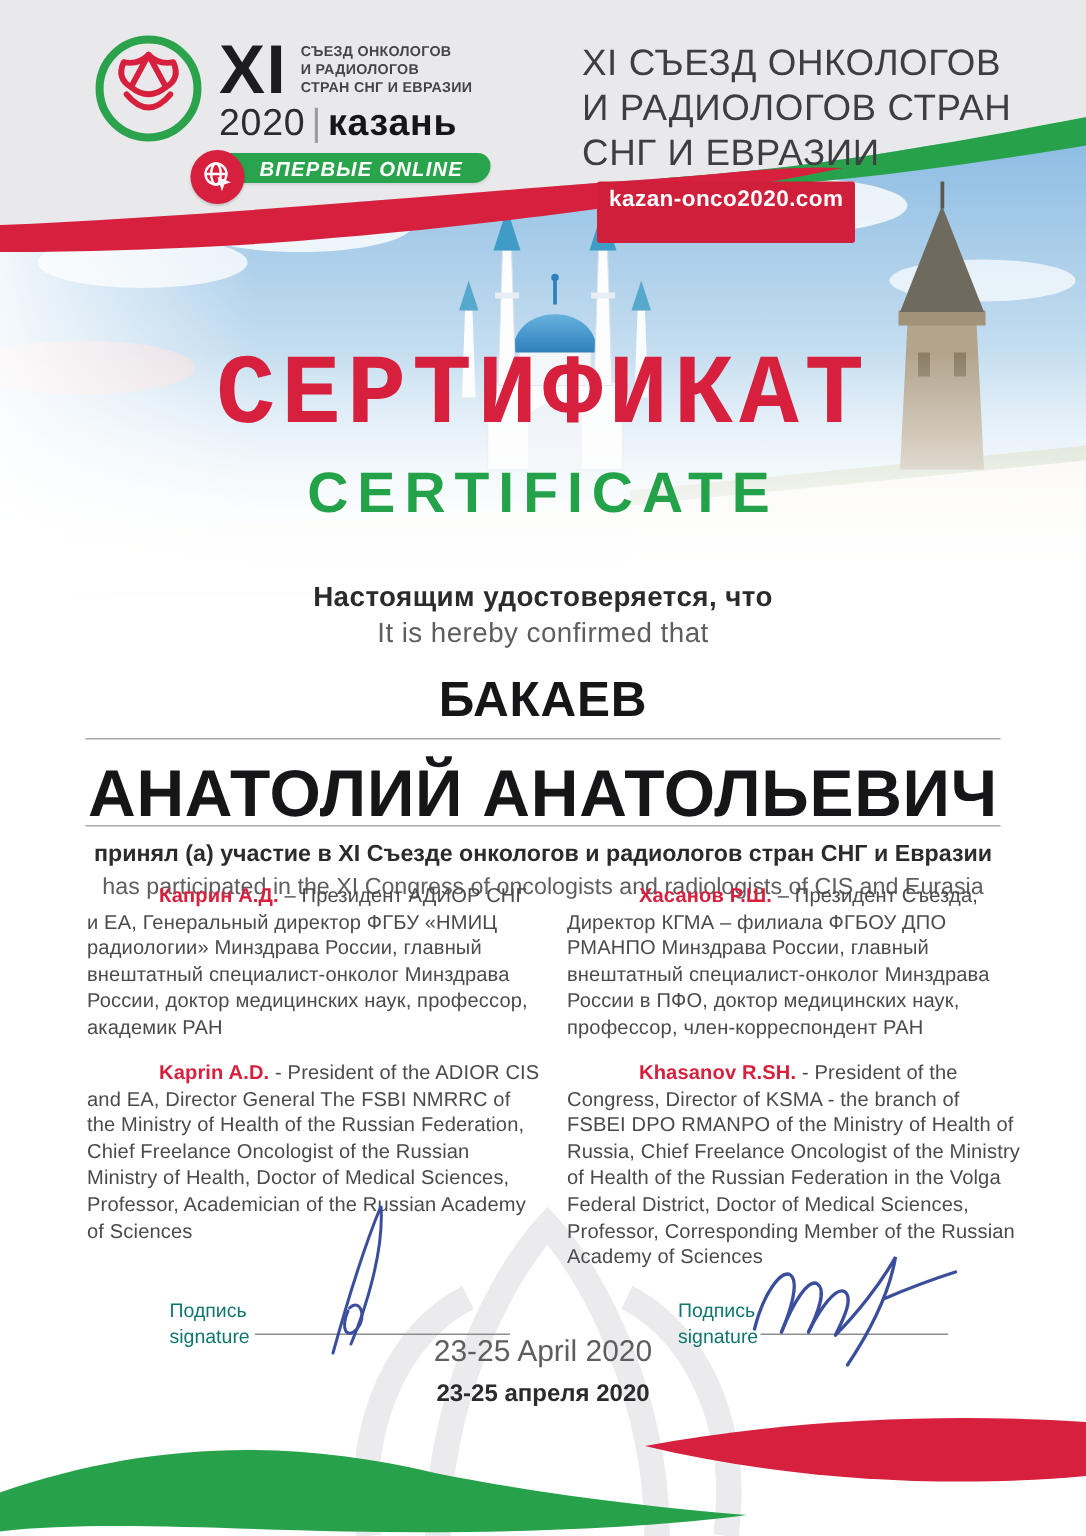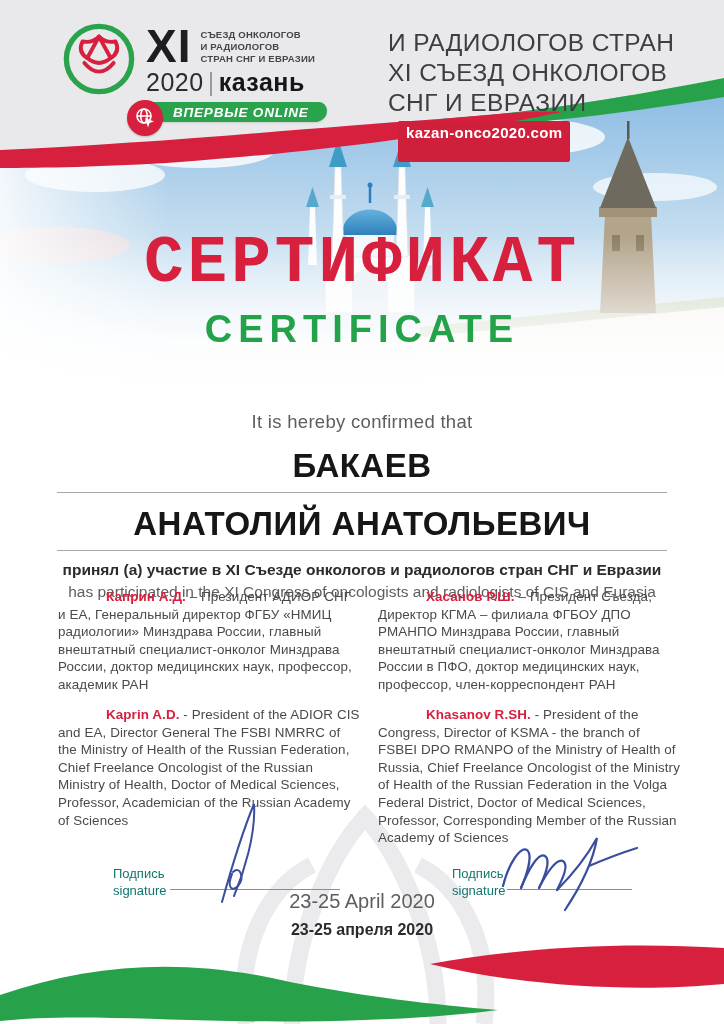--- a/index.html
+++ b/index.html
@@ -37,21 +37,21 @@
   .site-badge{display:inline-block;vertical-align:3px;margin-left:10px;background:#cf1f3a;color:#fff;
     font-size:15px;font-weight:bold;padding:3px 8px 20px;border-radius:2px;letter-spacing:.3px;}
 
   
   .centered{position:absolute;left:0;width:724px;text-align:center;z-index:3;}
   .title-ru{top:226px;font-size:66px;font-weight:bold;color:#d7203d;letter-spacing:4px;font-family:Liberation Mono, monospace;}
   .title-en{top:308px;font-size:38px;font-weight:600;color:#23a24a;letter-spacing:6px;}
   .conf-ru{top:387px;font-size:18.5px;font-weight:bold;color:#2b2b2e;letter-spacing:.3px;}
   .conf-en{top:411px;font-size:18.5px;color:#5e5e61;letter-spacing:.3px;}
   .name1{top:447px;font-size:33px;font-weight:bold;color:#161618;letter-spacing:.5px;}
-  .name2{top:505px;font-size:33px;font-weight:bold;color:#161618;letter-spacing:.5px;}
+  .name2{top:505px;font-size:44px;font-weight:bold;color:#161618;letter-spacing:.5px;}
   .name-line{position:absolute;left:57px;width:610px;height:0;border-top:1.5px solid #a9a9ab;z-index:3;}
   .line1{top:492px;} .line2{top:550px;}
   .part-ru{top:561px;font-size:15.5px;font-weight:bold;color:#2b2b2e;}
   .part-en{top:583px;font-size:15.5px;color:#5e5e61;}
 
   
   .col{position:absolute;top:588px;width:302px;z-index:3;font-size:13.4px;line-height:1.31;color:#4a4a4d;letter-spacing:.1px;}
   .col-left{left:58px;} .col-right{left:378px;}
   .col p{margin:0 0 13px 0;}
   .sig-name{color:#d7203d;font-weight:bold;padding-left:48px;}
@@ -179,28 +179,29 @@
           <ellipse cx="11" cy="10" rx="3.2" ry="7"></ellipse>
           <line x1="4" y1="10" x2="18" y2="10"></line>
         </g>
         <polygon points="12,12 21,15.5 16.5,17 15,21.5" fill="#ffffff"></polygon>
       </svg>
     </span>
     <span class="txt">ВПЕРВЫЕ ONLINE</span>
   </div>
 
   <div class="hdr hdr-title" style="position:absolute;">
+    <span class="line">XI СЪЕЗД ОНКОЛОГОВ</span>
     <span class="line">И РАДИОЛОГОВ СТРАН</span>
-    <span class="line">XI СЪЕЗД ОНКОЛОГОВ</span>
     <span class="line"><span>СНГ И ЕВРАЗИИ</span><span class="site-badge">kazan-onco2020.com</span></span>
   </div>
 
   <div class="centered title-ru">СЕРТИФИКАТ</div>
   <div class="centered title-en">CERTIFICATE</div>
 
+  <div class="centered conf-ru">Настоящим удостоверяется, что</div>
   <div class="centered conf-en">It is hereby confirmed that</div>
 
   <div class="centered name1">БАКАЕВ</div>
   <div class="name-line line1"></div>
   <div class="centered name2">АНАТОЛИЙ АНАТОЛЬЕВИЧ</div>
   <div class="name-line line2"></div>
 
   <div class="centered part-ru">принял (а) участие в XI Съезде онкологов и радиологов стран СНГ и Евразии</div>
   <div class="centered part-en">has participated in the XI Congress of oncologists and radiologists of CIS and Eurasia</div>
 

